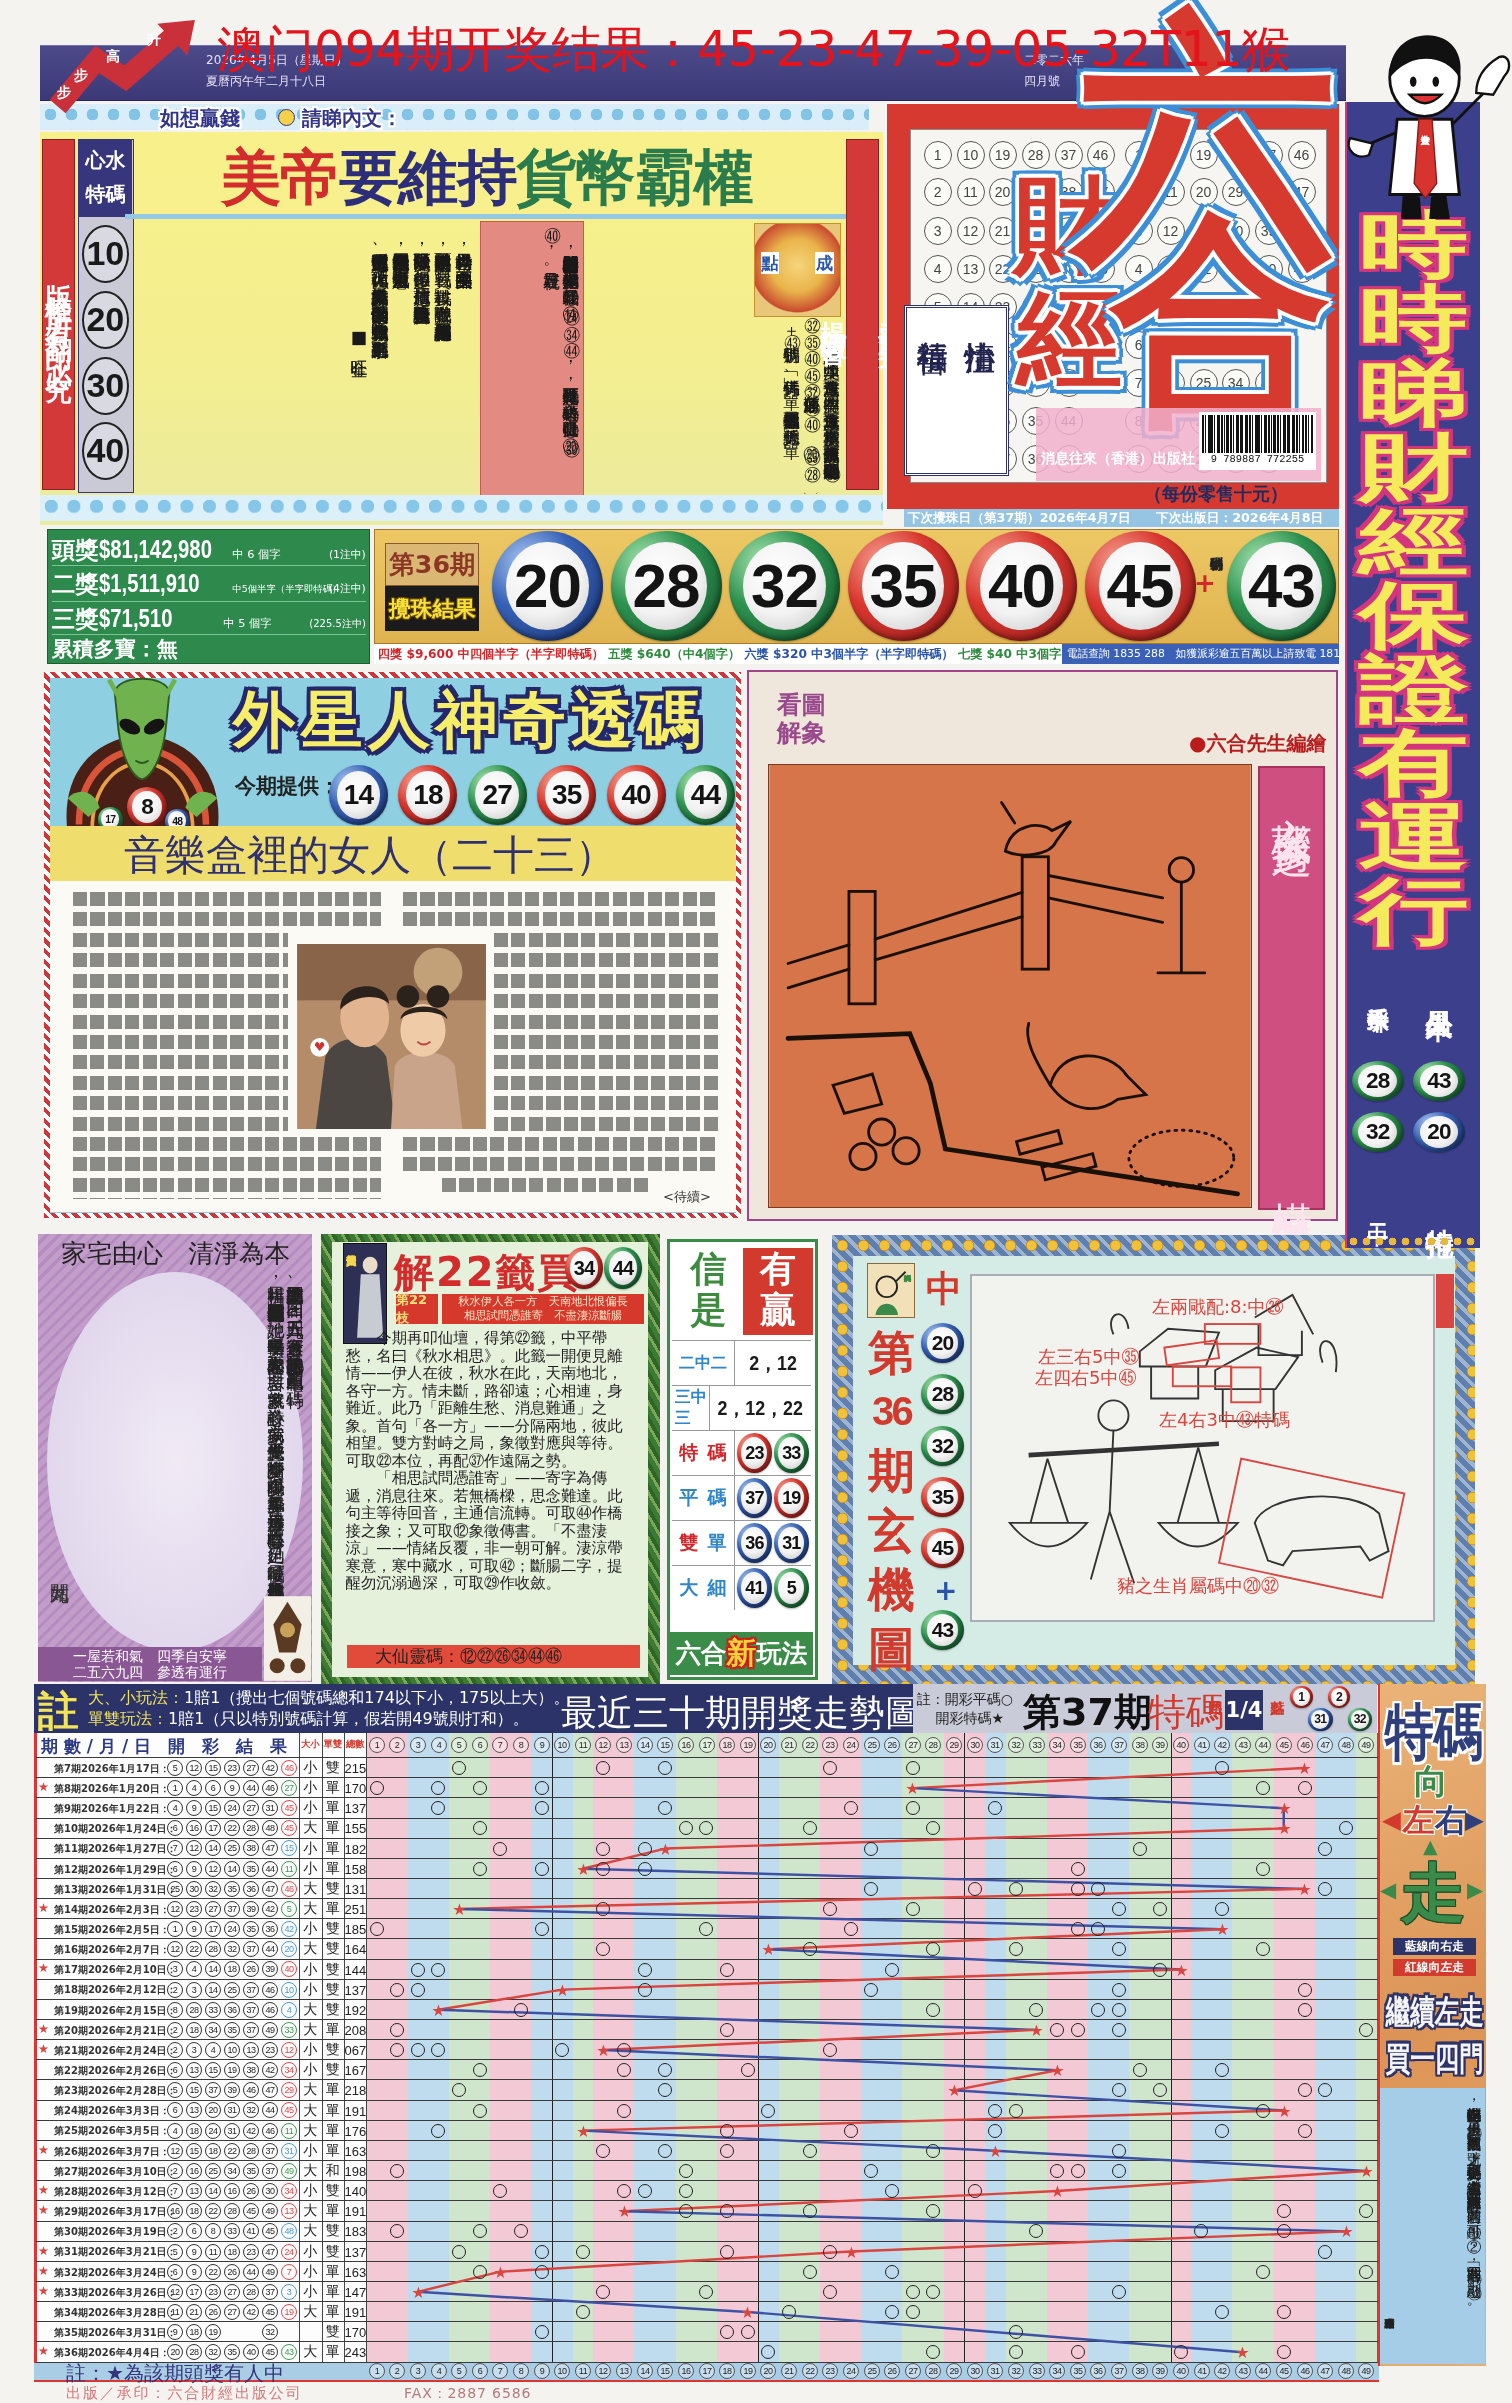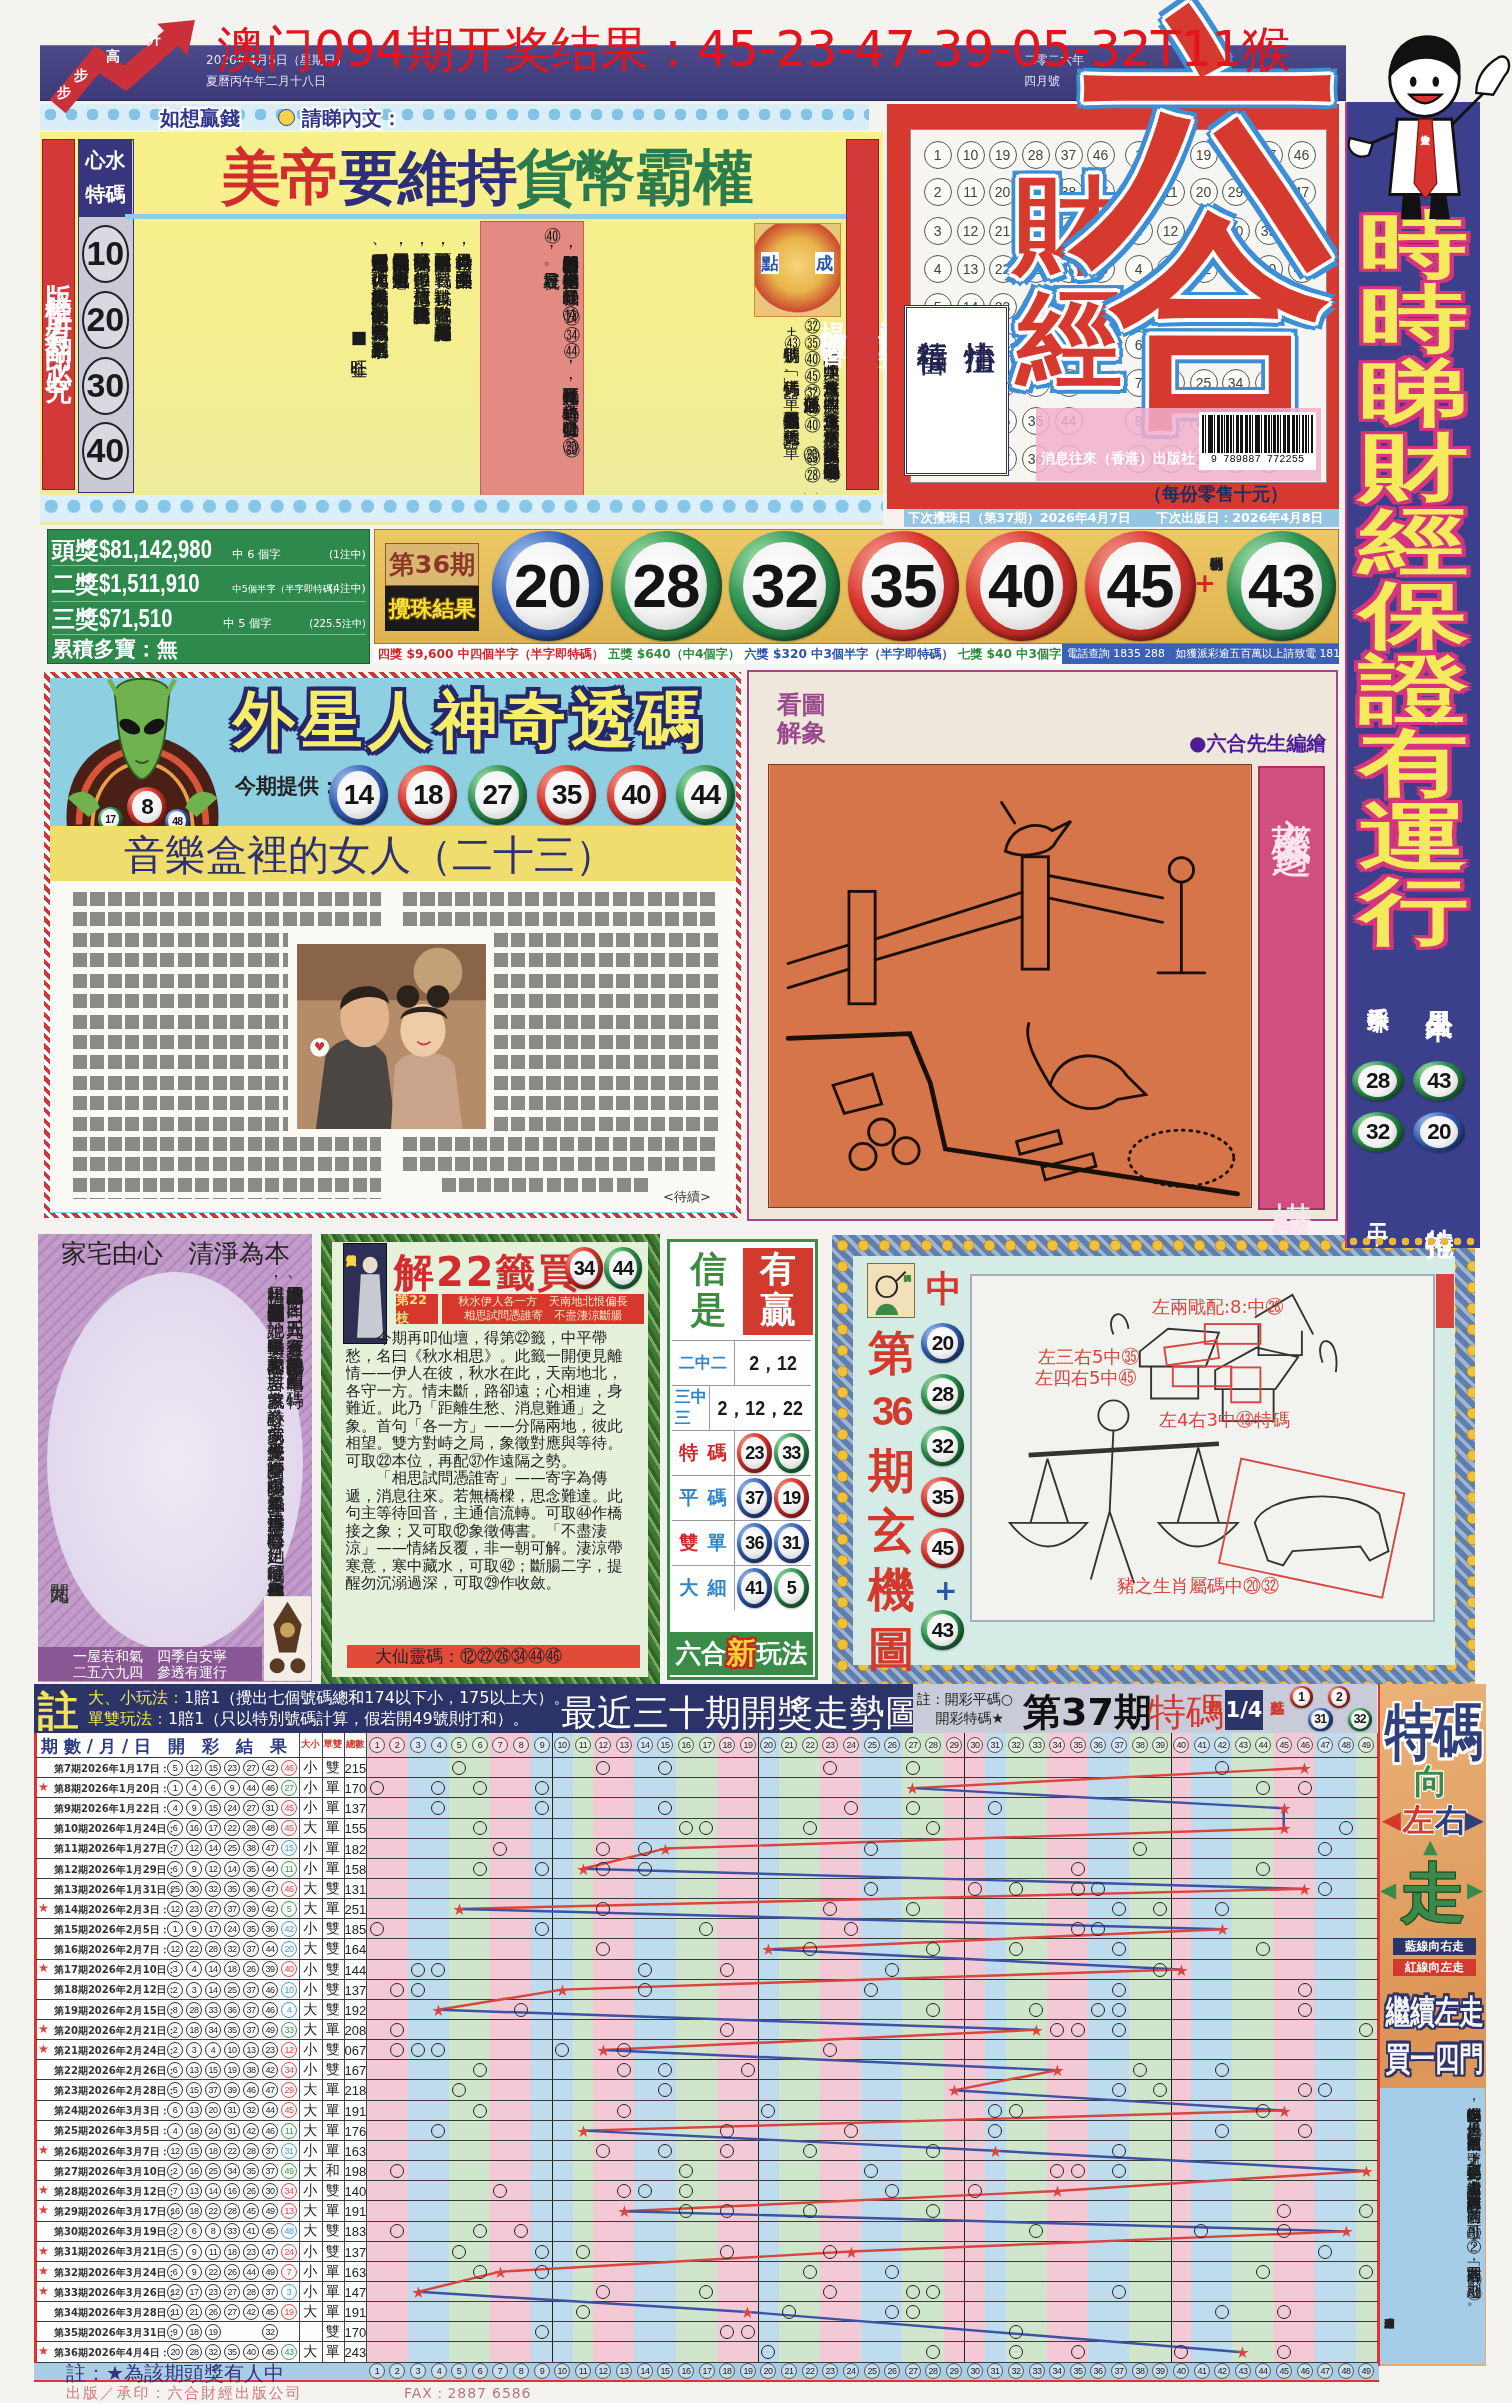--- a/index.html
+++ b/index.html
@@ -547,21 +547,21 @@
         <path d="M19 108 C19 103,24 103,24 108 C24 103,29 103,29 108 L24 114Z" fill="#c33"></path>
     </svg>
     <span class="a" style="left:619px;top:516px;font-size:13px;color:#333">&lt;待續&gt;</span>
   </div>
 
   <div id="puzzle" class="a">
     <div class="a" style="left:28px;top:19px;color:#9a4a8c;font-size:24.5px;font-weight:bold;line-height:28px">
         <div>看圖</div>
         <div>解象</div>
       </div>
-    <span class="a" style="left:440px;top:58px;font-size:20px;font-weight:bold;color:#4c1d95;white-space:nowrap">●六合先生編繪</span>
+    <span class="a" style="left:440px;top:58px;font-size:20px;font-weight:bold;color:#b91c1c;white-space:nowrap">●六合先生編繪</span>
     <svg class="a" style="left:19px;top:92px;border:0.9px solid #7a3a20" width="484" height="444" viewBox="0 0 514 472">
       <rect width="514" height="472" fill="#d6744a"></rect>
       <g stroke="#1a1008" stroke-width="3" fill="none" stroke-linecap="round">
         <rect x="85" y="135" width="28" height="120"></rect>
         <rect x="270" y="98" width="28" height="120"></rect>
         <path d="M20 212 L85 192 M113 186 L270 136 M20 238 L85 218 M113 208 L270 162"></path>
         <path d="M298 118 L420 142 M298 142 L420 168"></path>
         <circle cx="440" cy="112" r="13"></circle>
           <path d="M440 125 L440 222 M415 222 L465 222"></path>
         <path d="M252 92 C258 62,290 60,302 70 L322 60 L306 82 C300 96,270 100,252 92Z"></path>

